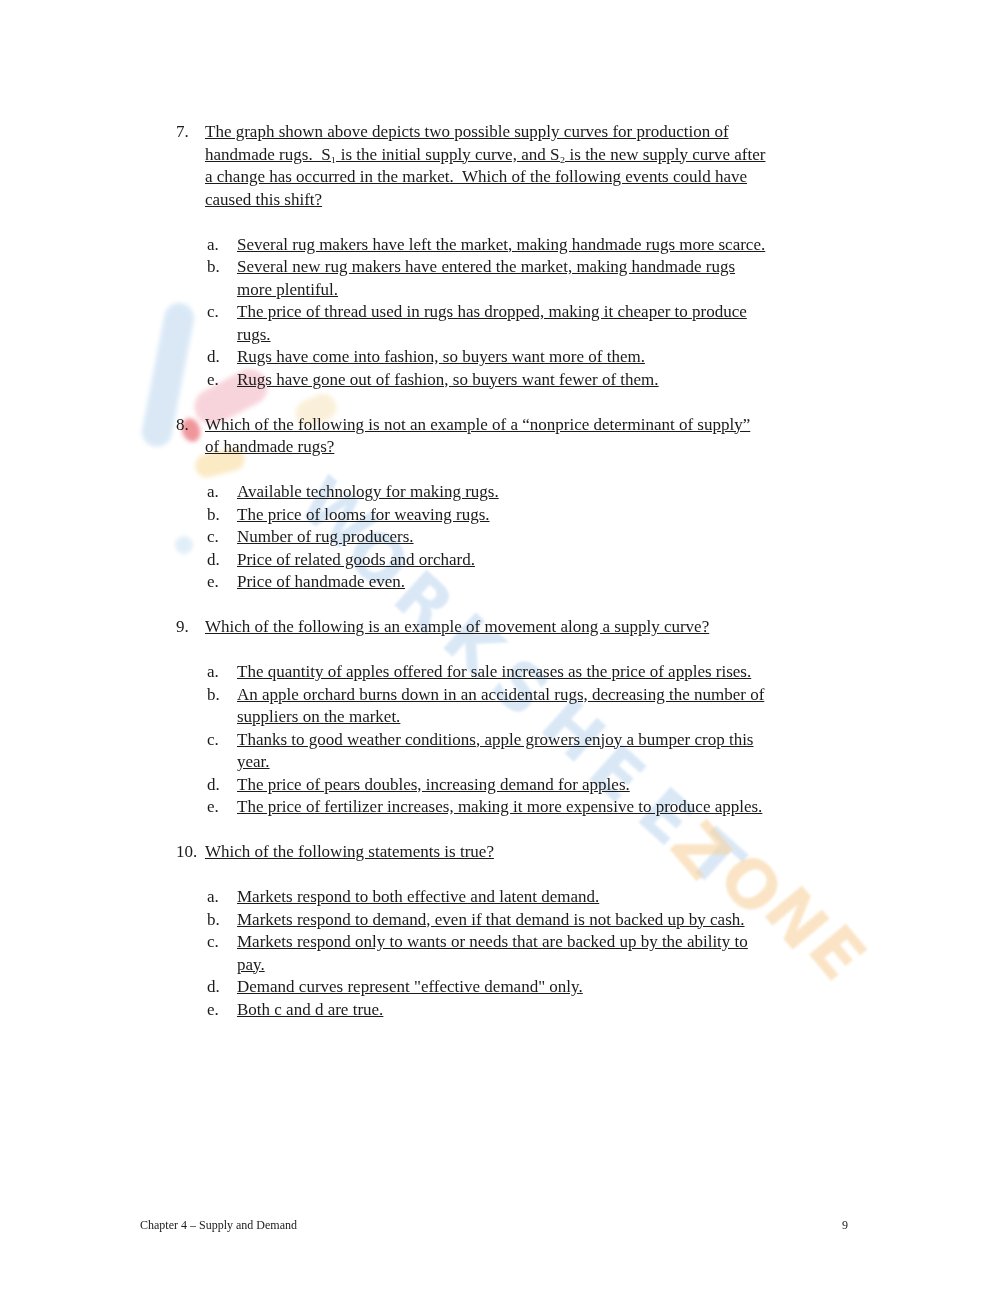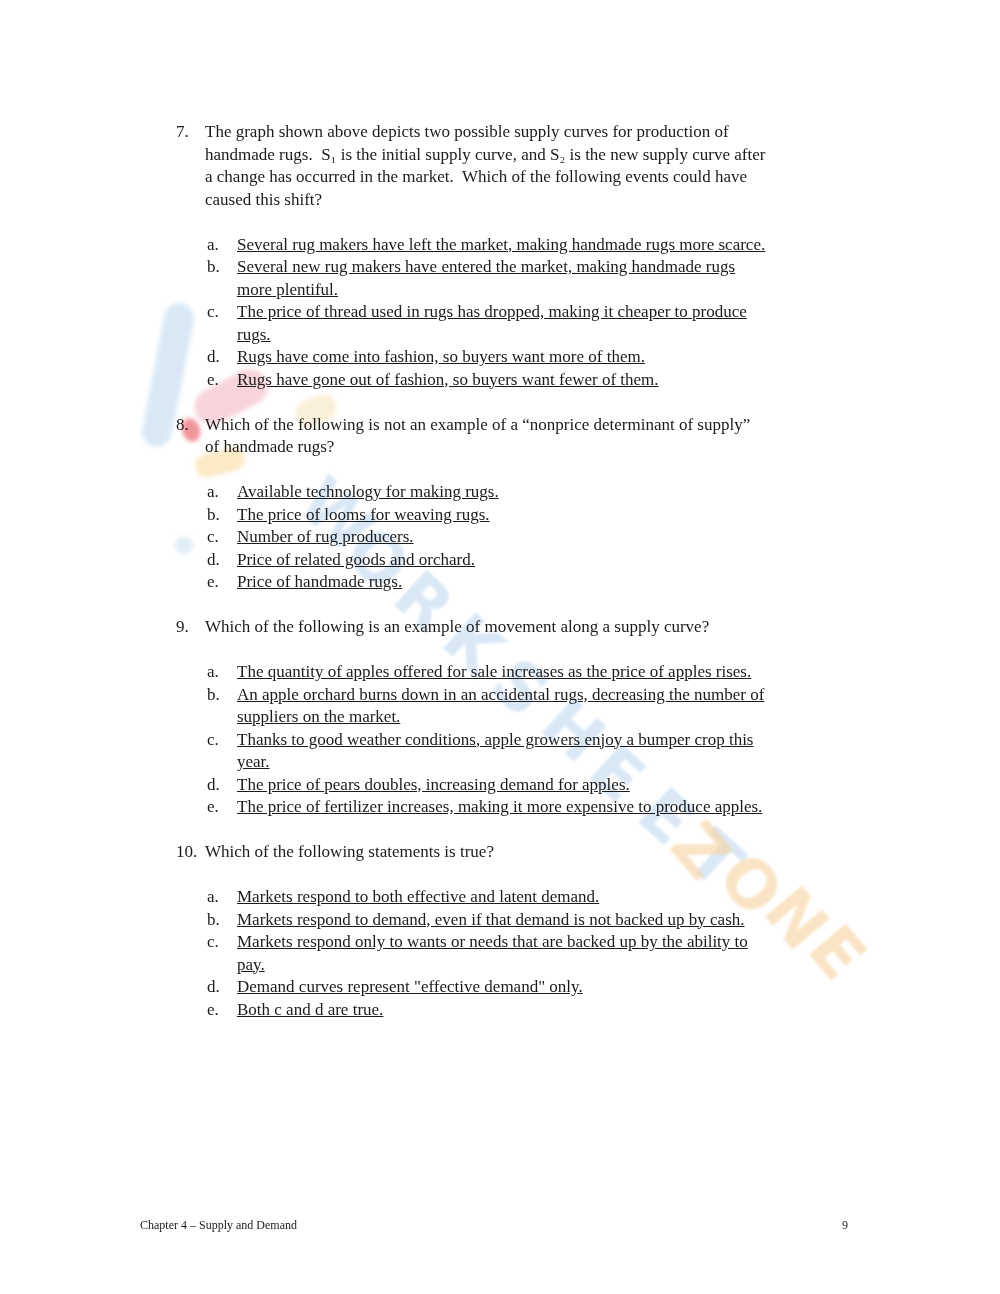--- a/index.html
+++ b/index.html
@@ -38,21 +38,21 @@
   .wm-orange{color:#f7d3a0;opacity:.6;}
 
   
   .content{
     position:absolute;left:176px;top:121px;width:760px;z-index:1;
     font-size:17px;line-height:22.5px;
   }
   .question{margin-bottom:22.5px;}
   .q-head{display:flex;align-items:flex-start;margin-bottom:22.5px;}
   .q-num{flex:0 0 29px;white-space:nowrap;}
-  .q-stem{white-space:pre-wrap;max-width:700px;}
+  .q-stem{white-space:pre-wrap;max-width:700px;text-decoration:underline;}
   .opt-list{margin-left:31px;}
   .opt-row{display:flex;align-items:flex-start;}
   .opt-letter{flex:0 0 30px;white-space:nowrap;}
   .opt-text{white-space:pre-wrap;max-width:700px;text-decoration:underline;}
 
   
   .footer{
     position:absolute;left:140px;top:1214px;width:708px;z-index:1;
     display:flex;justify-content:space-between;
     font-size:12px;line-height:22.5px;
@@ -148,21 +148,21 @@
     <span class="opt-text">Number of rug producers.</span>
   </div>
 
   <div class="opt-row">
     <span class="opt-letter">d.</span>
     <span class="opt-text">Price of related goods and orchard.</span>
   </div>
 
   <div class="opt-row">
     <span class="opt-letter">e.</span>
-    <span class="opt-text">Price of handmade rugs.</span>
+    <span class="opt-text">Price of handmade even.</span>
   </div>
 </div>
   </div>
 
   <div class="question">
     <div class="q-head">
       <span class="q-num">9.</span>
       <span class="q-stem">Which of the following is an example of movement along a supply curve?</span>
     </div>
     <div class="opt-list">

